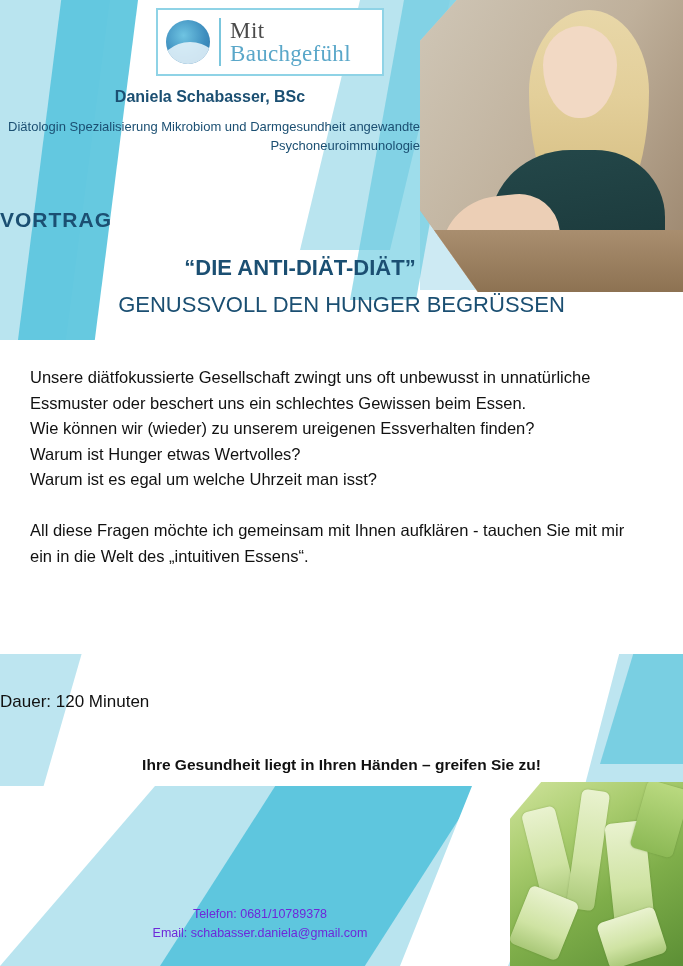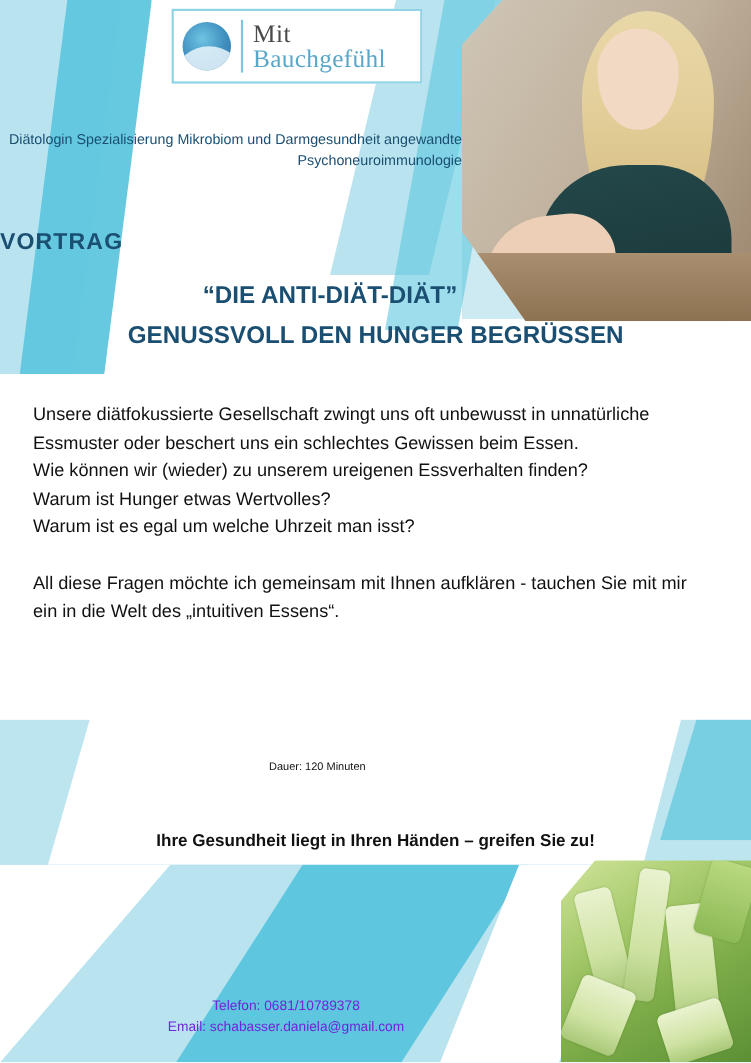--- a/index.html
+++ b/index.html
@@ -158,21 +158,21 @@
     font-size: 21px; font-weight: bold; color: #1b4f72; letter-spacing: 1px;
   }
   .title-1 {
     position: absolute; left: 0; top: 255px; width: 600px;
     text-align: center;
     font-size: 22px; font-weight: bold; color: #1b4f72;
   }
   .title-2 {
     position: absolute; left: 0; top: 292px; width: 683px;
     text-align: center;
-    font-size: 22px; font-weight: bold; color: #1b4f72;
+    font-size: 22px; font-weight: normal; color: #1b4f72;
   }
 
   
   .body-band {
     left: 14px; top: 344px; width: 655px; height: 310px;
     background: #ffffff;
   }
   .body-text {
     position: absolute; left: 30px; top: 365px; width: 620px;
     font-size: 16.5px; color: #111111; line-height: 1.55;
@@ -195,21 +195,21 @@
     clip-path: polygon(38% 0, 100% 0, 100% 100%, 0 100%);
   }
   .low-chev-right2 {
     left: 600px; top: 654px; width: 83px; height: 110px;
     background: #63c7de;
     clip-path: polygon(40% 0, 100% 0, 100% 100%, 0 100%);
     opacity: .75;
   }
   .duration {
     position: absolute; left: 0; top: 692px; width: 577px;
-    text-align: center; font-size: 10px; color: #111111;
+    font-size: 17px; color: #111111;
   }
   .slogan {
     position: absolute; left: 0; top: 744px; width: 683px;
     text-align: center; font-size: 15.5px; font-weight: bold; color: #111111; margin-top: 12px;
   }
 
   
   .bottom-band {
     left: 0; top: 786px; width: 683px; height: 180px;
     background: #b9e4ef;
@@ -278,20 +278,21 @@
 
   <div class="deco logo-box">
     <div class="logo-circle"></div>
     <div class="logo-divider"></div>
     <div class="logo-text">
       <div class="l1">Mit</div>
       <div class="l2">Bauchgefühl</div>
     </div>
   </div>
 
+  <div class="host-name">Daniela Schabasser, BSc</div>
   <div class="host-role">Diätologin
 Spezialisierung Mikrobiom und Darmgesundheit
 angewandte Psychoneuroimmunologie</div>
 
   <div class="vortrag">VORTRAG</div>
   <div class="title-1">“DIE ANTI-DIÄT-DIÄT”</div>
   <div class="title-2">GENUSSVOLL DEN HUNGER BEGRÜSSEN</div>
 
   <div class="deco body-band"></div>
   <div class="body-text">Unsere diätfokussierte Gesellschaft zwingt uns oft unbewusst in unnatürliche Essmuster oder beschert uns ein schlechtes Gewissen beim Essen.

